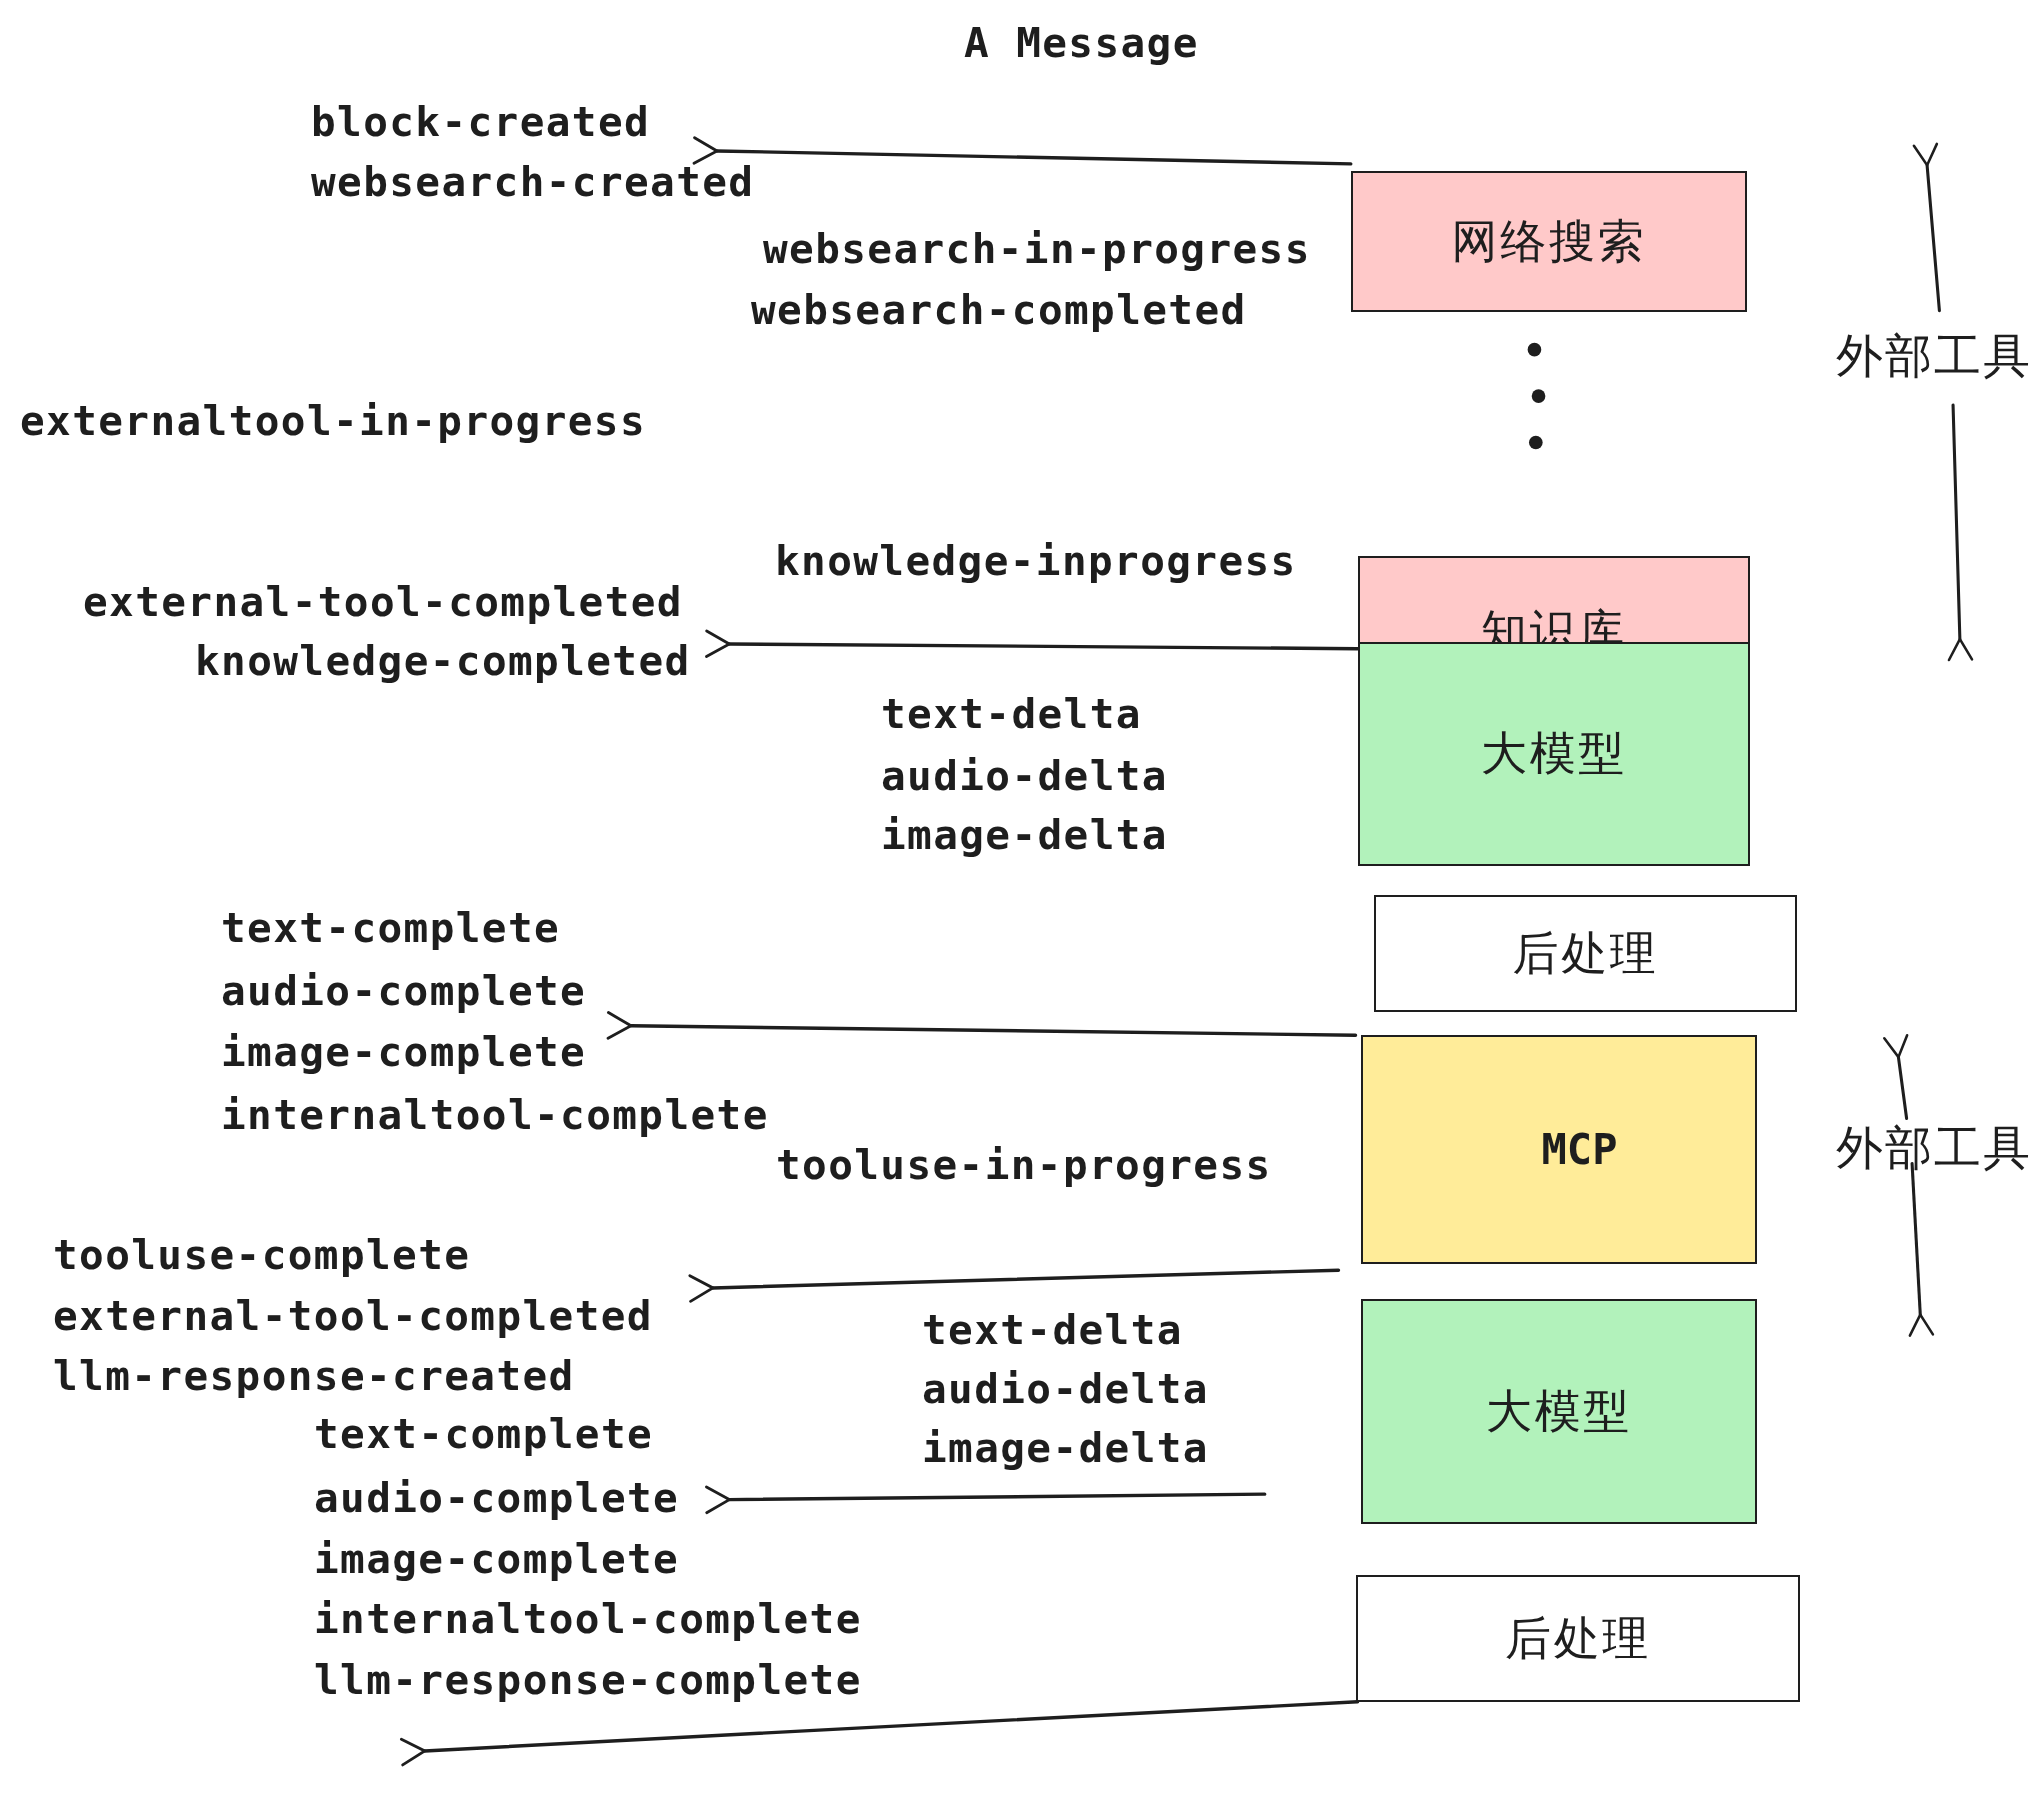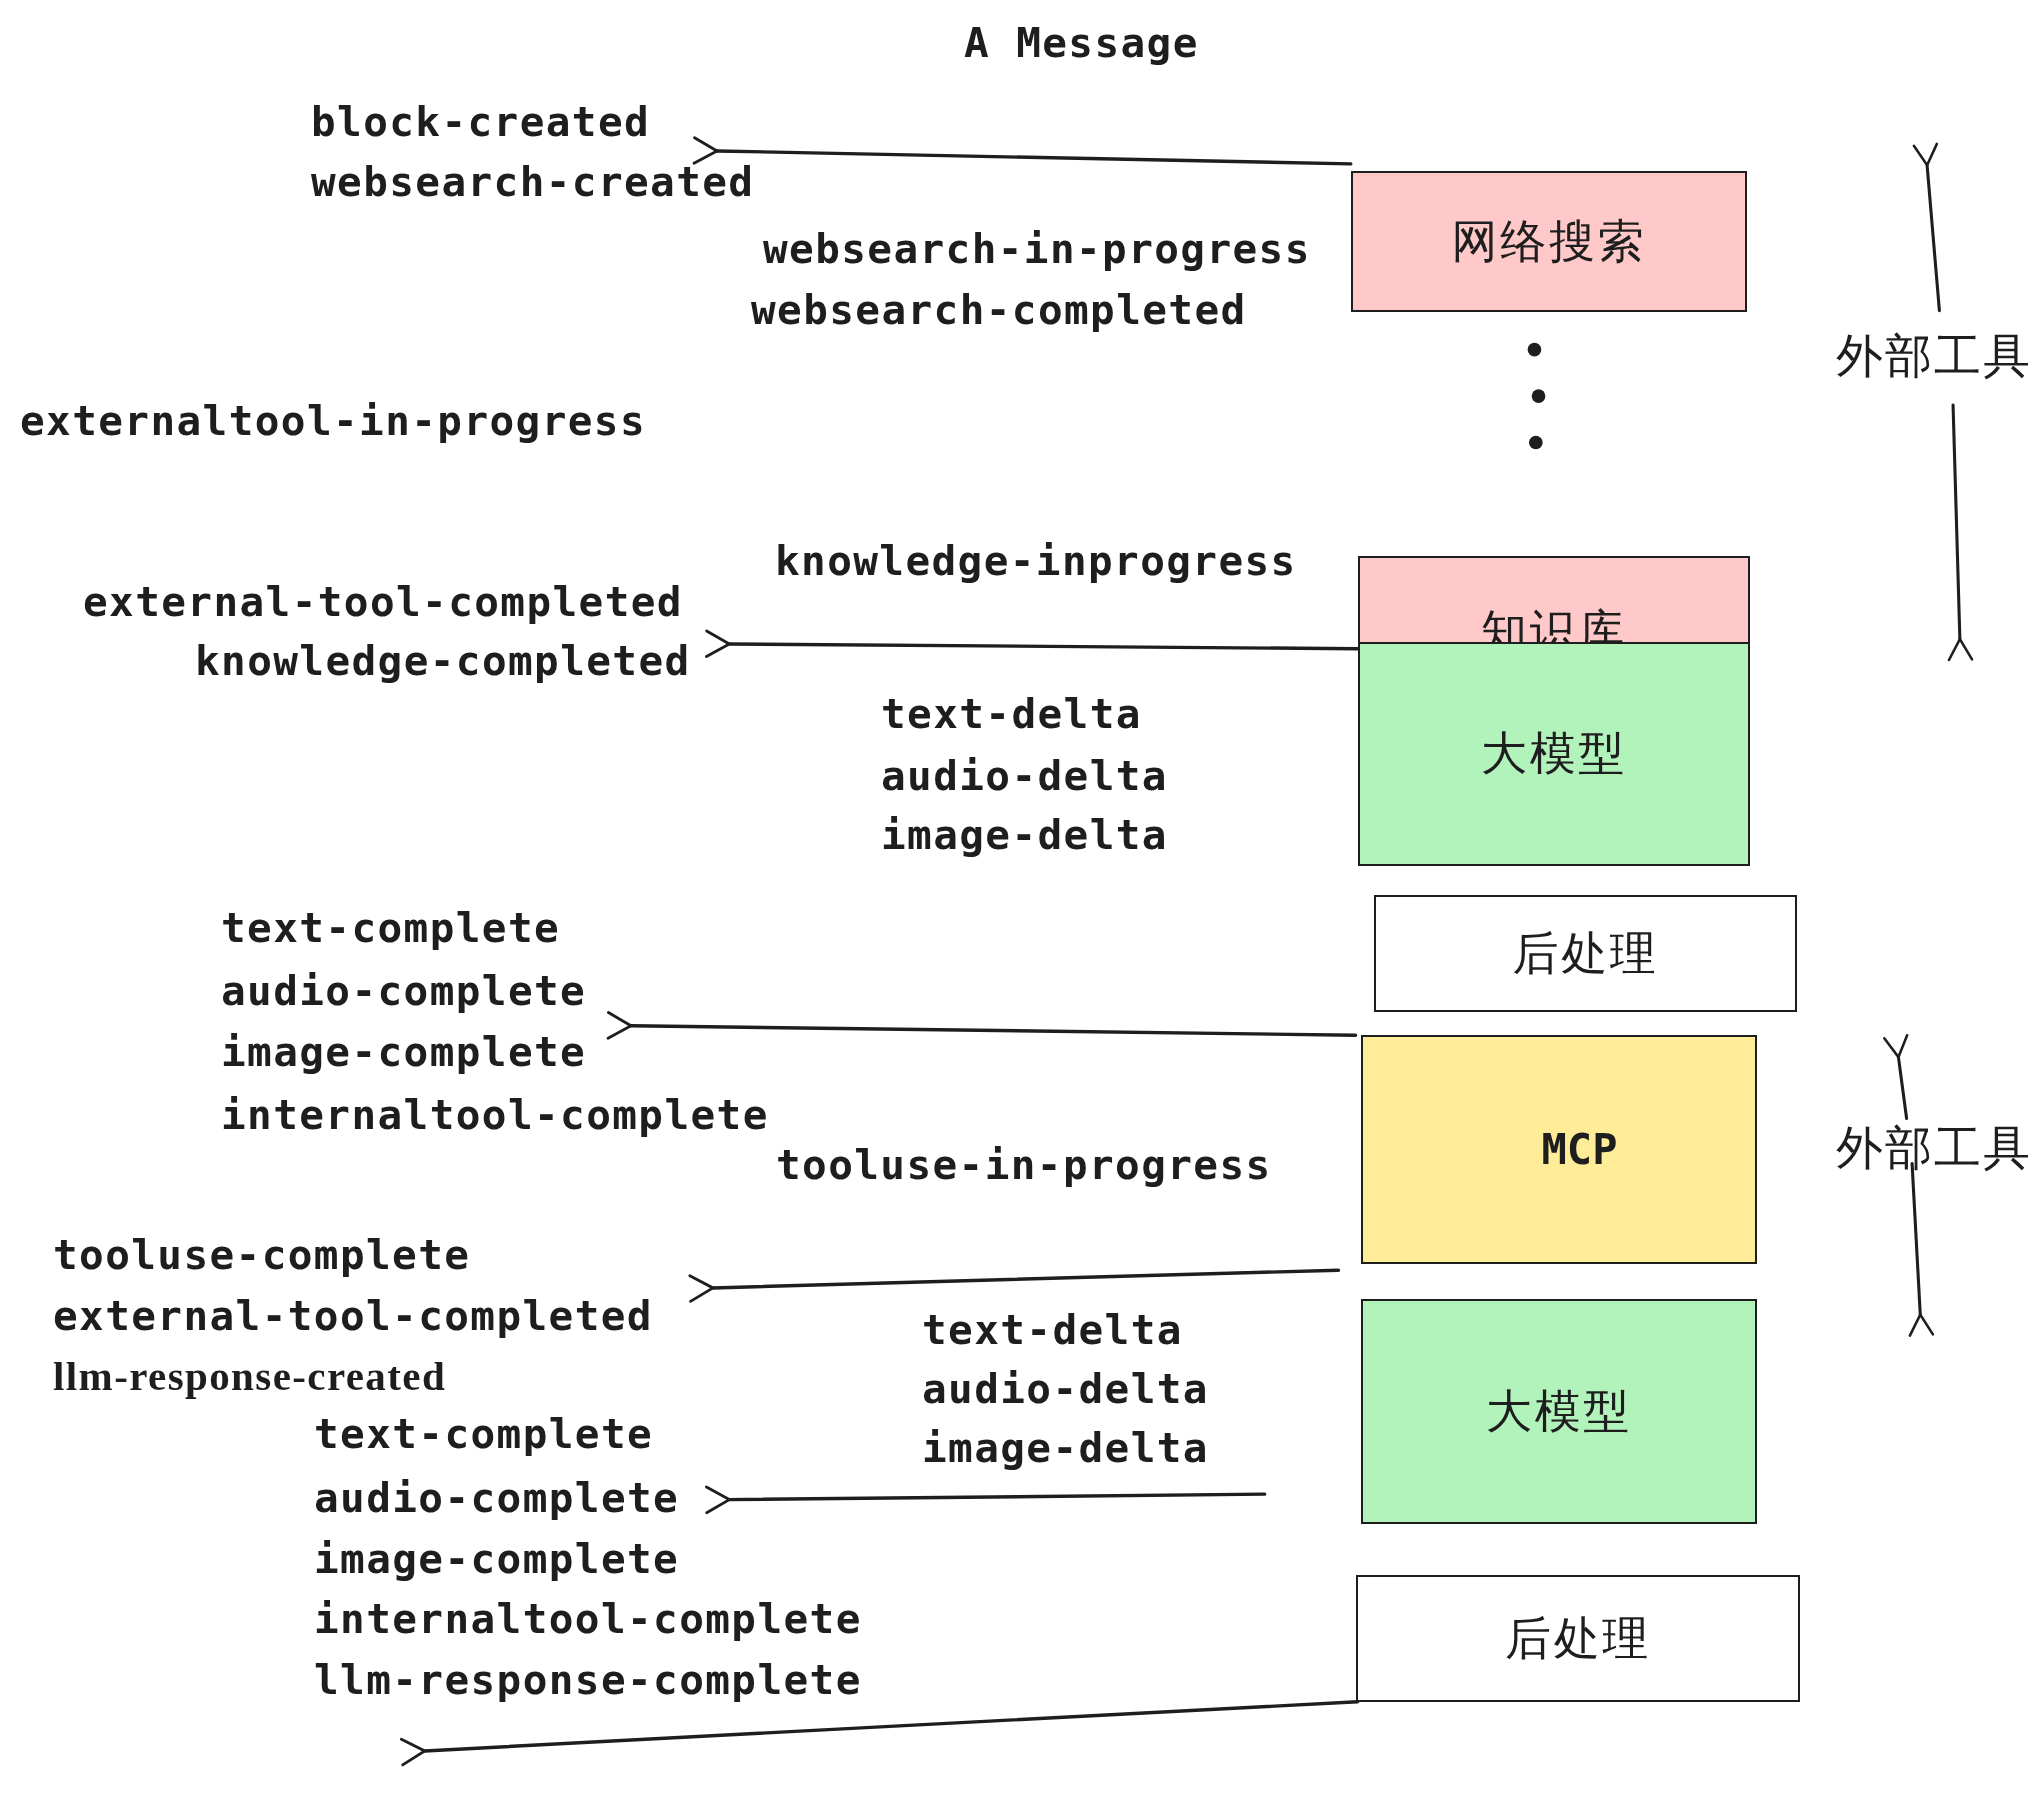--- a/index.html
+++ b/index.html
@@ -61,21 +61,21 @@
   <div class="ev" style="left:881px;top:690px;">text-delta</div>
   <div class="ev" style="left:881px;top:752px;">audio-delta</div>
   <div class="ev" style="left:881px;top:811px;">image-delta</div>
   <div class="ev" style="left:221px;top:904px;">text-complete</div>
   <div class="ev" style="left:221px;top:967px;">audio-complete</div>
   <div class="ev" style="left:221px;top:1028px;">image-complete</div>
   <div class="ev" style="left:221px;top:1091px;">internaltool-complete</div>
   <div class="ev" style="left:776px;top:1141px;">tooluse-in-progress</div>
   <div class="ev" style="left:53px;top:1231px;">tooluse-complete</div>
   <div class="ev" style="left:53px;top:1292px;">external-tool-completed</div>
-  <div class="ev" style="left:53px;top:1352px;font-family:Liberation Serif, serif;">llm-response-created</div>
+  <div class="ev" style="left:53px;top:1352px;">llm-response-created</div>
   <div class="ev" style="left:922px;top:1306px;">text-delta</div>
   <div class="ev" style="left:922px;top:1365px;">audio-delta</div>
   <div class="ev" style="left:922px;top:1424px;">image-delta</div>
   <div class="ev" style="left:314px;top:1410px;">text-complete</div>
   <div class="ev" style="left:314px;top:1474px;">audio-complete</div>
   <div class="ev" style="left:314px;top:1535px;">image-complete</div>
   <div class="ev" style="left:314px;top:1595px;">internaltool-complete</div>
   <div class="ev" style="left:314px;top:1656px;">llm-response-complete</div>
 
   <div class="box" style="left: 1351px; top: 171px; width: 396px; height: 141px; background: rgb(255, 201, 201);">

